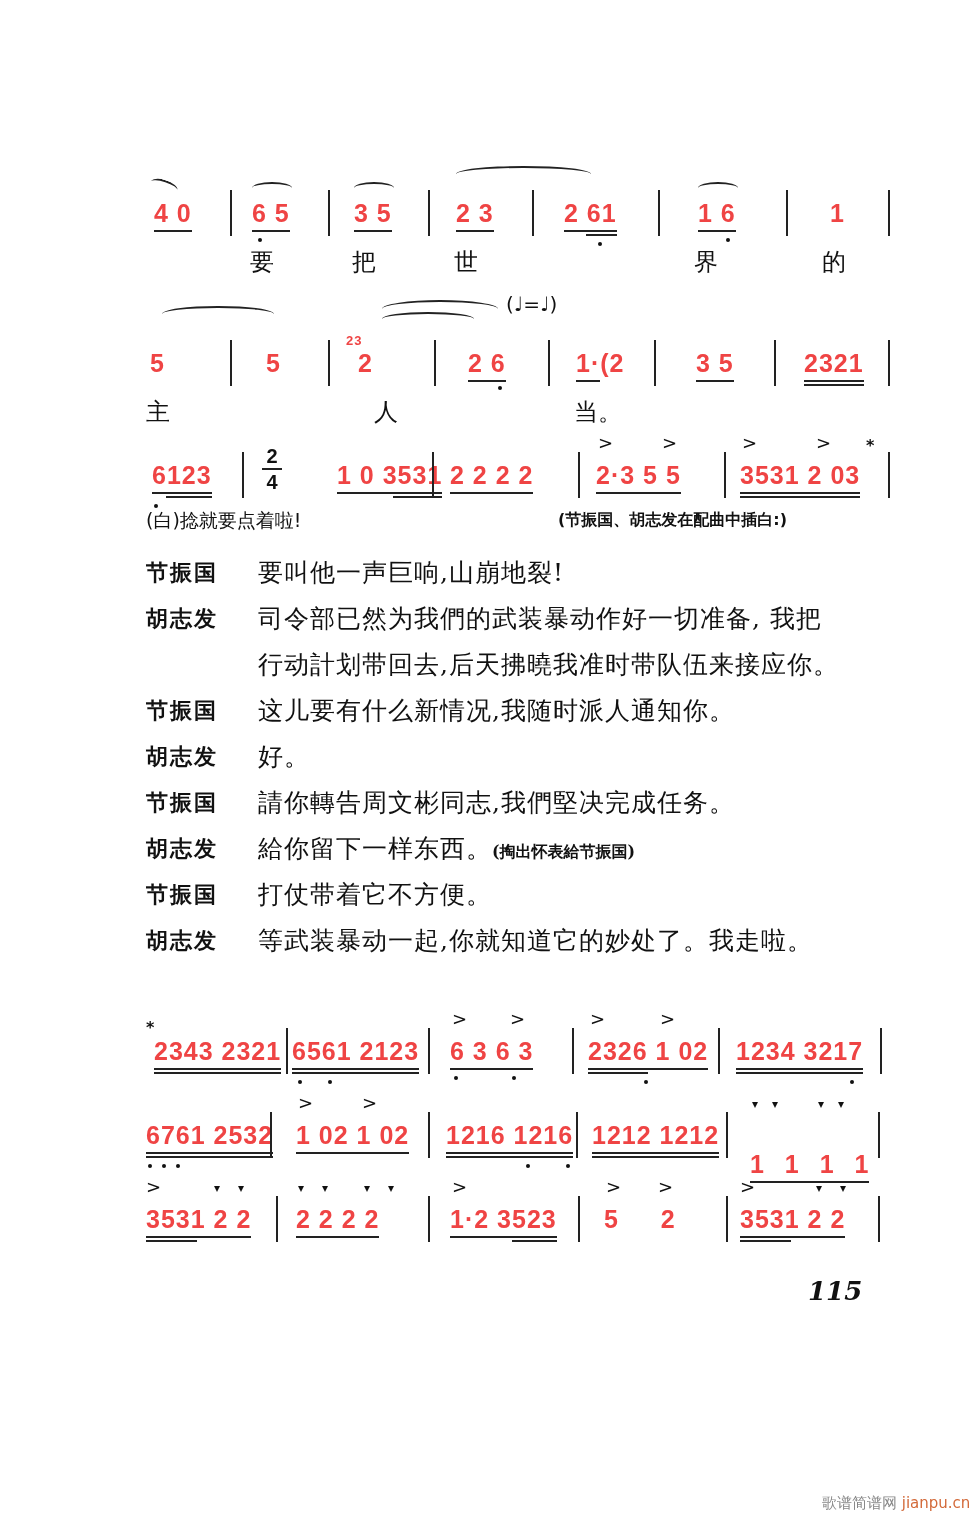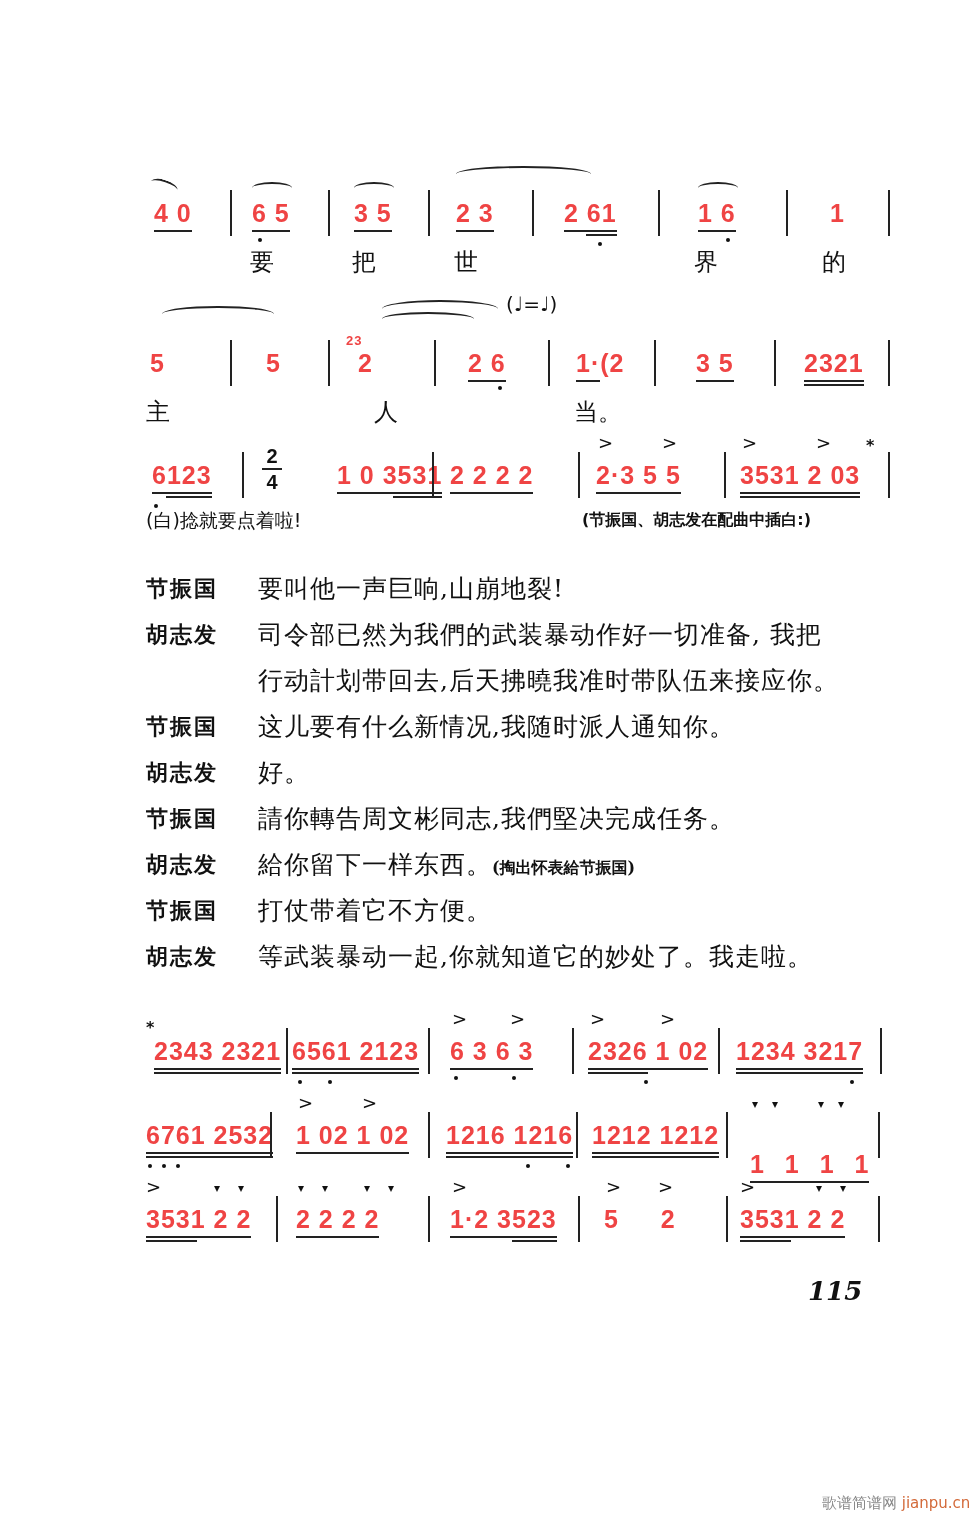--- a/index.html
+++ b/index.html
@@ -21,21 +21,21 @@
     .slur { position: absolute; border-top: 2.5px solid #222; border-radius: 50% 50% 0 0; height: 10px; }
     .lyric { position: absolute; font-family: "DejaVu Sans", sans-serif; font-size: 24px; color: #111; top: 56px; }
     .small { font-size: 14px; font-weight: bold; }
     .annot { position: absolute; font-size: 18px; color: #111; }
     .timesig { position: absolute; font-family: "Liberation Sans", sans-serif; font-weight: bold; font-size: 20px;
                line-height: 20px; text-align: center; top: -6px; width: 20px; }
     .timesig .line { display:block; height: 2px; background:#222; margin: 2px 0; }
     .asterisk { position: absolute; font-size: 16px; font-weight: bold; }
 
     
-    .dialogue { position: absolute; left: 146px; top: 572px; width: 760px; }
+    .dialogue { position: absolute; left: 146px; top: 556px; width: 760px; }
     .dline { display: flex; align-items: flex-start; height: 46px; }
     .speaker { width: 112px; flex: none; font-family: "DejaVu Sans", sans-serif; font-weight: bold;
                font-size: 22px; line-height: 34px; letter-spacing: 2px; color: #111; }
     .speech { font-family: "DejaVu Serif", serif; font-size: 25px; line-height: 34px; color: #111; letter-spacing: 1px; }
     .stage { font-size: 16px; font-weight: bold; letter-spacing: 0; }
 
     .page-number { position: absolute; left: 808px; top: 1276px; font-family: "DejaVu Serif", serif;
                    font-style: italic; font-weight: bold; font-size: 26px; color: #111; text-align: right; }
     .watermark { position: absolute; left: 822px; top: 1494px; font-size: 15px; color: #888; }
     .watermark .url { color: #d36a3a; }
@@ -134,21 +134,21 @@
     <div class="note" style="left:450px;"><span>2·3 5 5</span><i class="ul1"></i></div>
     <div class="bar thin" style="left:578px;"></div>
 
     <div class="accent" style="left:596px;">&gt;</div>
     <div class="accent" style="left:670px;">&gt;</div>
     <div class="asterisk" style="left:720px;top:-16px;">*</div>
     <div class="note" style="left:594px;"><span>3531 2 03</span><i class="ul1"></i><i class="ul2"></i></div>
     <div class="bar" style="left:742px;"></div>
 
     <div class="annot" style="left:0px;top:56px;font-size:19px;">(白)捻就要点着啦!</div>
-    <div class="annot" style="left:436px;top:58px;font-size:16px;font-weight:bold;">(节振国、胡志发在配曲中插白:)</div>
+    <div class="annot" style="left:412px;top:58px;font-size:16px;font-weight:bold;">(节振国、胡志发在配曲中插白:)</div>
   </div>
 
   <div class="dialogue">
     <div class="dline">
       <span class="speaker">节振国</span>
       <span class="speech">要叫他一声巨响,山崩地裂!</span>
     </div>
     <div class="dline">
       <span class="speaker">胡志发</span>
       <span class="speech">司令部已然为我們的武装暴动作好一切准备, 我把</span>

